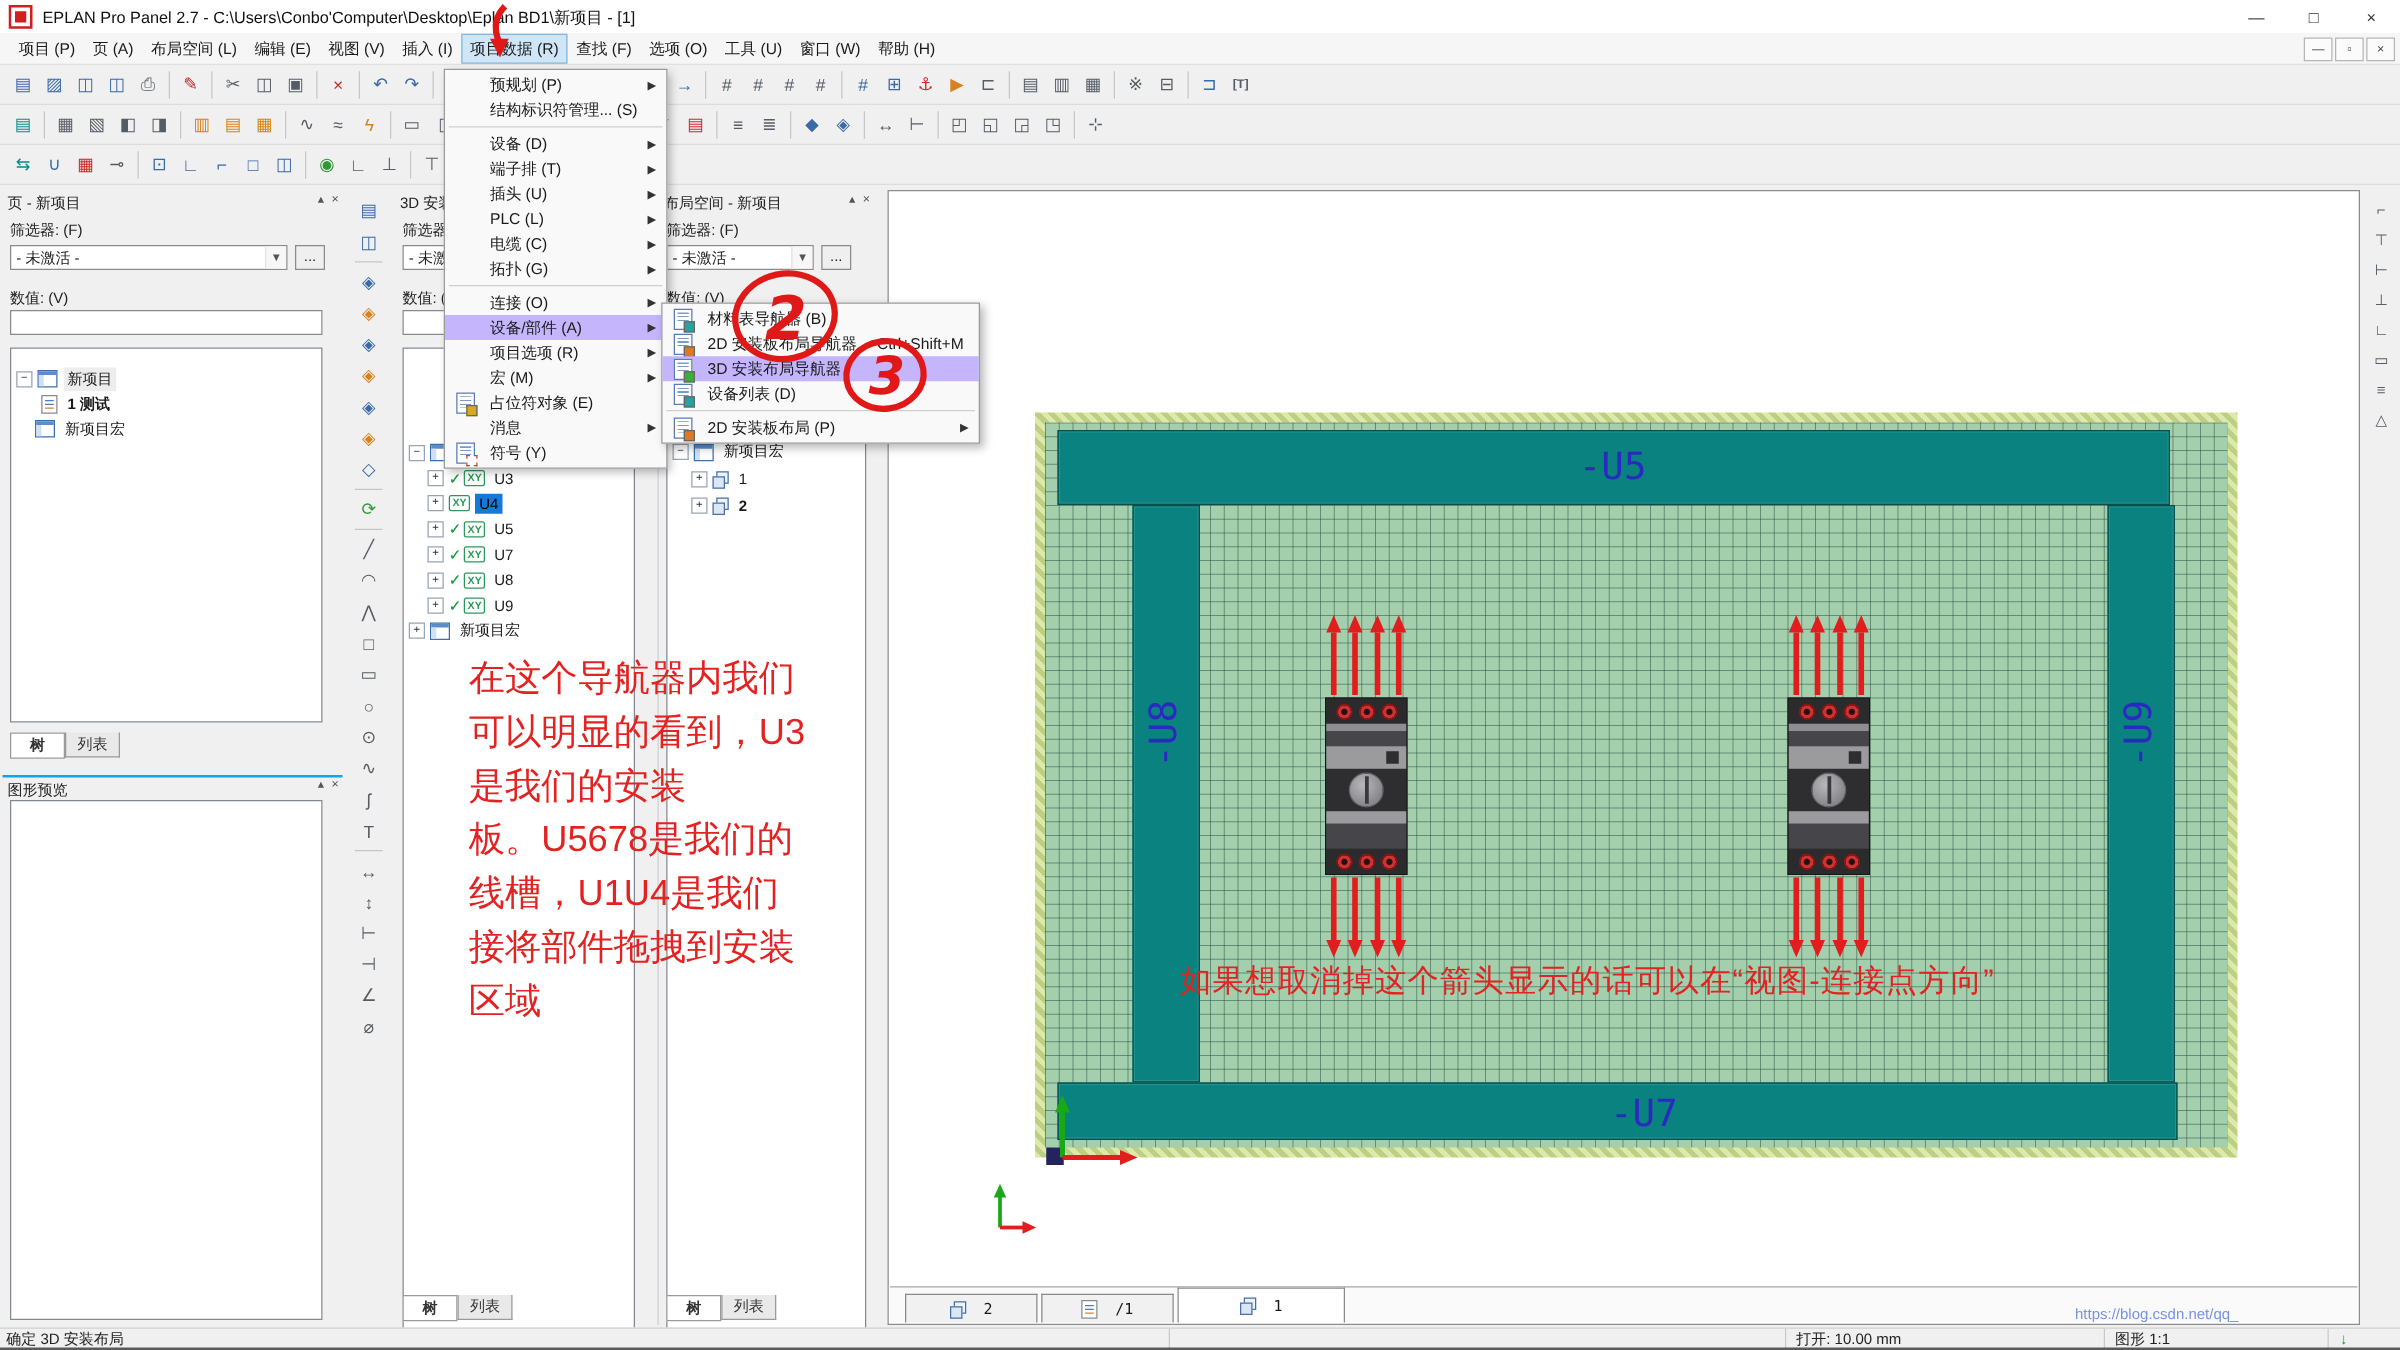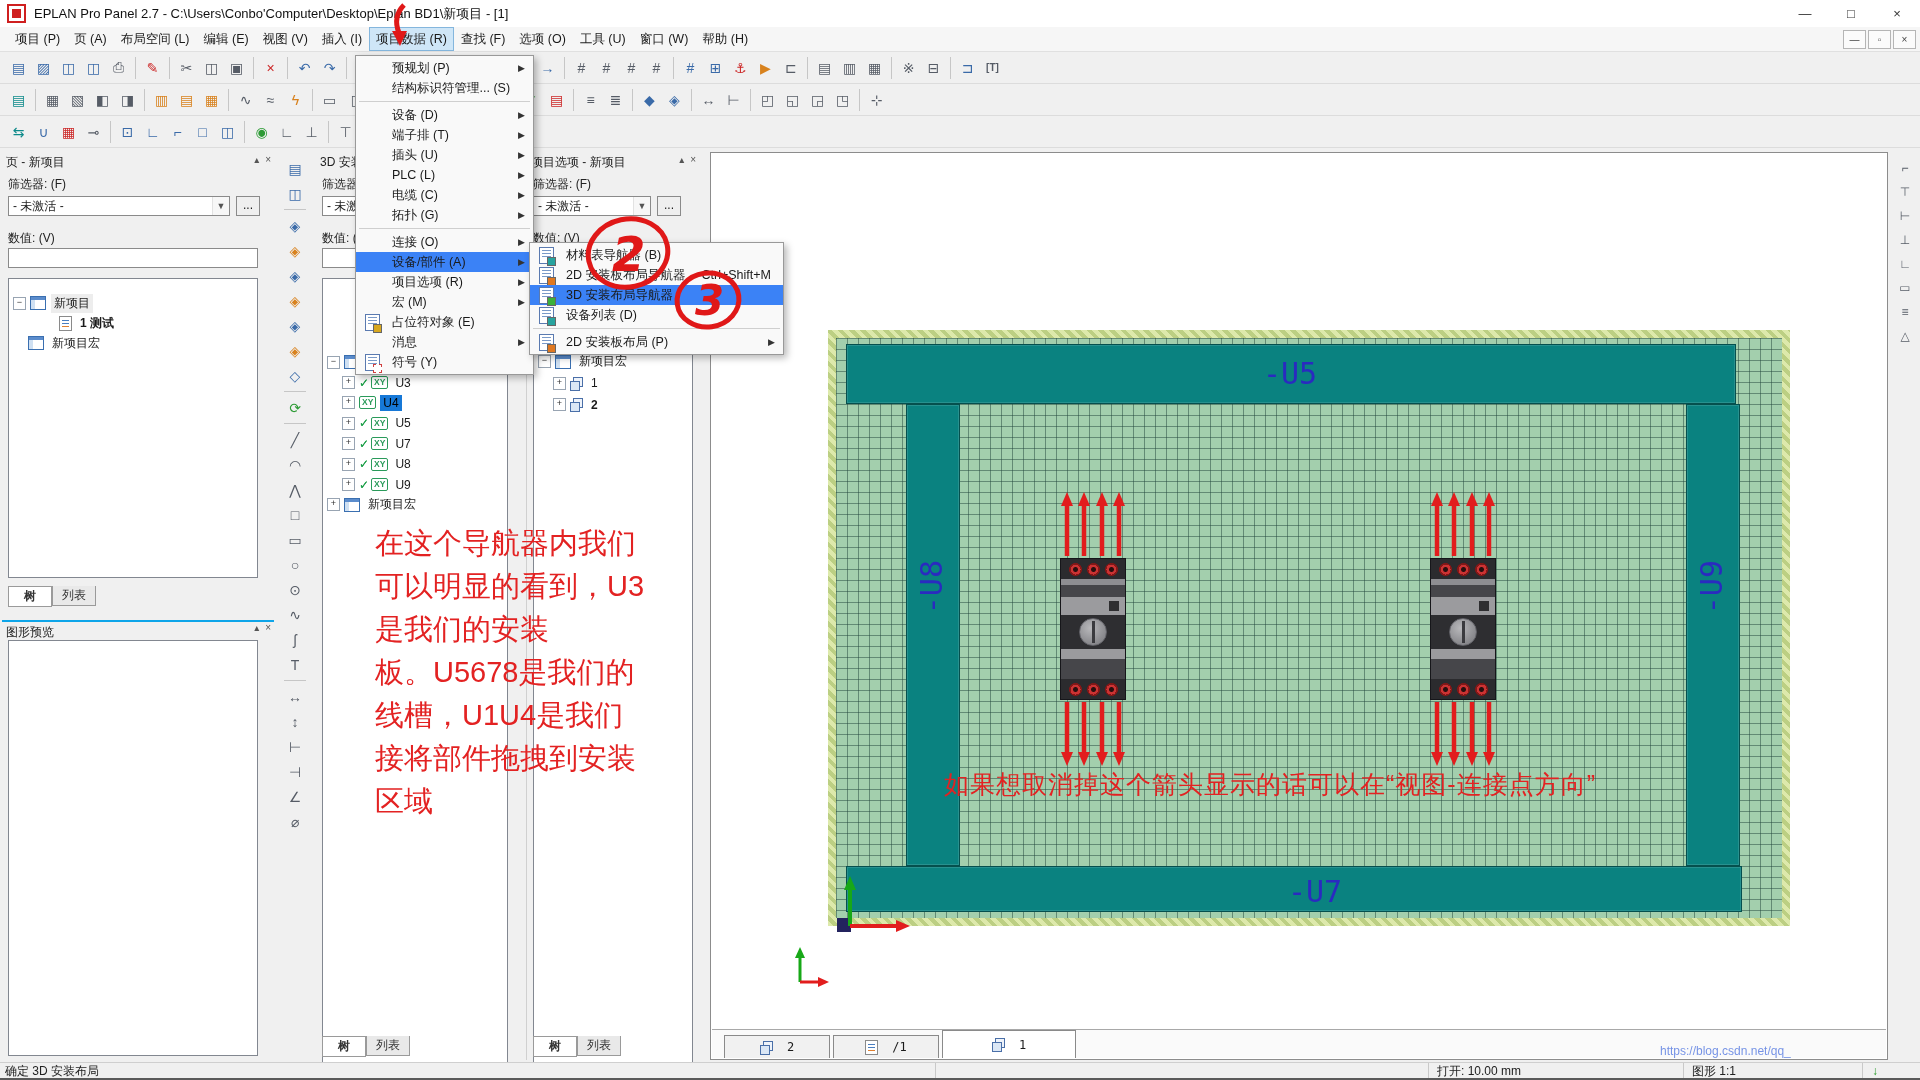--- a/index.html
+++ b/index.html
@@ -62,21 +62,21 @@
   .trow.dim .tlabel{background:#ededed;}
   
   #vstrip{left:278px;top:152px;width:34px;height:908px;background:#f0f0f0;display:flex;flex-direction:column;align-items:center;padding-top:4px;box-sizing:border-box;}
   #vstrip .tbi{height:23px;}
   #vstrip .tsep{width:22px;height:1px;margin:3px 0;}
   #rstrip{left:1892px;top:152px;width:26px;height:908px;background:#f0f0f0;display:flex;flex-direction:column;align-items:center;padding-top:4px;box-sizing:border-box;}
   #rstrip .tbi{height:22px;font-size:12px;}
   
   .popmenu{position:absolute;background:#f9f9f9;border:1px solid #999;box-shadow:3px 3px 7px rgba(0,0,0,.28);z-index:30;padding:2px 0;}
   .mrow{height:20px;line-height:20px;position:relative;padding:0 24px 0 36px;font-size:12.5px;white-space:nowrap;color:#1a1a1a;}
-  .mrow.hl{background:#3b82f6;}
+  .mrow.hl{background:#c4b5fd;}
   .msep{height:1px;background:#cfcfcf;margin:3px 3px;}
   .marrow{position:absolute;right:8px;top:0;font-size:9px;color:#333;}
   .mshortcut{position:absolute;right:12px;top:0;}
   .mico{position:absolute;left:9px;top:2px;width:13px;height:15px;border:1px solid #5a7ab0;background:#fff;}
   .mico::before{content:"";position:absolute;left:2px;right:2px;top:2px;height:9px;
      background:repeating-linear-gradient(#7a9ac8 0 1px,transparent 1px 3px);}
   .mico::after{content:"";position:absolute;right:-3px;bottom:-3px;width:7px;height:7px;border:1px solid #666;background:#999;}
   .mico.i-bom::after{background:#27a39f}.mico.i-nav2d::after{background:#e07820}
   .mico.i-nav3d::after{background:#3ab03a}.mico.i-devlist::after{background:#27a39f}
   .mico.i-placeholder::after{background:#d8a81f}.mico.i-symbol::after{background:#fff;border:1px dashed #d04040}
@@ -286,21 +286,21 @@
   </div>
   <div class="dotsbtn" style="left:234px;top:44px;">...</div>
   <div class="plabel" style="left:6px;top:78px;">数值: (V)</div>
   <div class="inputbox" style="left:6px;top:96px;width:250px;"></div>
   <div class="listbox" style="left:6px;top:126px;width:250px;height:300px;padding-top:14px;">
       <div class="trow dim" style="height: 20px; padding-left: 4px;">
         <span class="exp">−</span>
         <span class="ico-win"></span>
         <span class="tlabel">新项目</span>
       </div>
-      <div class="trow" style="height: 20px; padding-left: 35px;">
+      <div class="trow" style="height: 20px; padding-left: 9px;">
         <span class="expsp"></span>
         <span class="ico-page"></span>
         <span class="tlabel bold">1 测试</span>
       </div>
       <div class="trow" style="height: 20px; padding-left: 4px;">
         <span class="expsp"></span>
         <span class="ico-win"></span>
         <span class="tlabel">新项目宏</span>
       </div>
     </div>
@@ -404,21 +404,21 @@
         <span class="tlabel">新项目宏</span>
       </div>
     </div>
   <div class="ptabs" style="left:6px;top:884px;">
       <div class="ptab active">树</div>
       <div class="ptab">列表</div>
     </div>
 </div>
 
 <div class="panel abs" style="left:526px;top:152px;width:172px;height:908px;border-left:1px solid #d0d0d0;">
-  <div class="phdr">项目选项 - 新项目</div>
+  <div class="phdr">布局空间 - 新项目</div>
   <div class="phbtns">
       <span>▴</span>
       <span>×</span>
     </div>
   <div class="plabel" style="left:6px;top:24px;">筛选器: (F)</div>
   <div class="combo" style="left:6px;top:44px;width:118px;">
     <span>- 未激活 -</span><span class="cbarrow">▼</span>
   </div>
   <div class="dotsbtn" style="left:130px;top:44px;">...</div>
   <div class="plabel" style="left:6px;top:78px;">数值: (V)</div>

